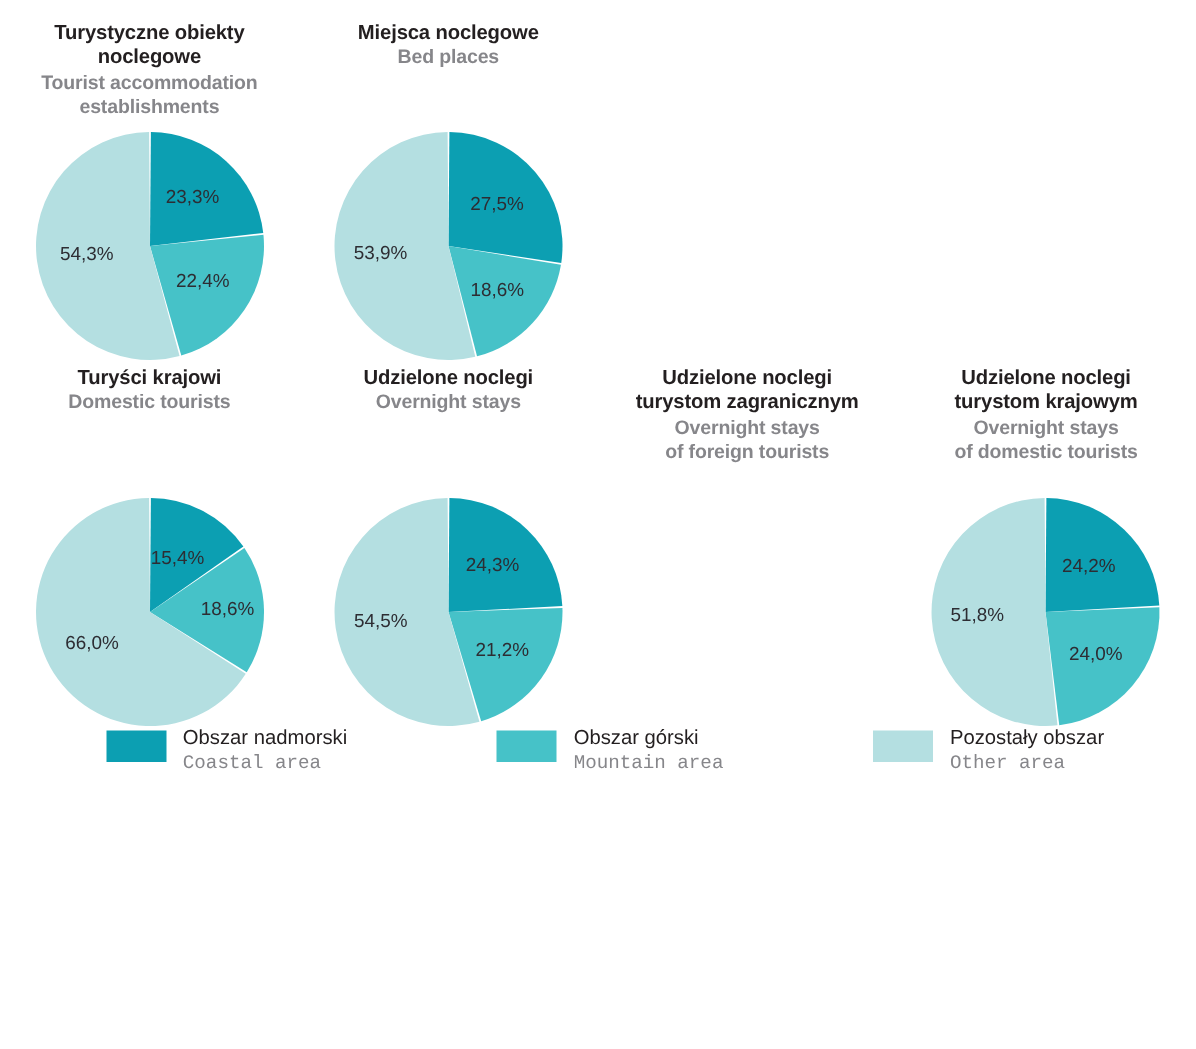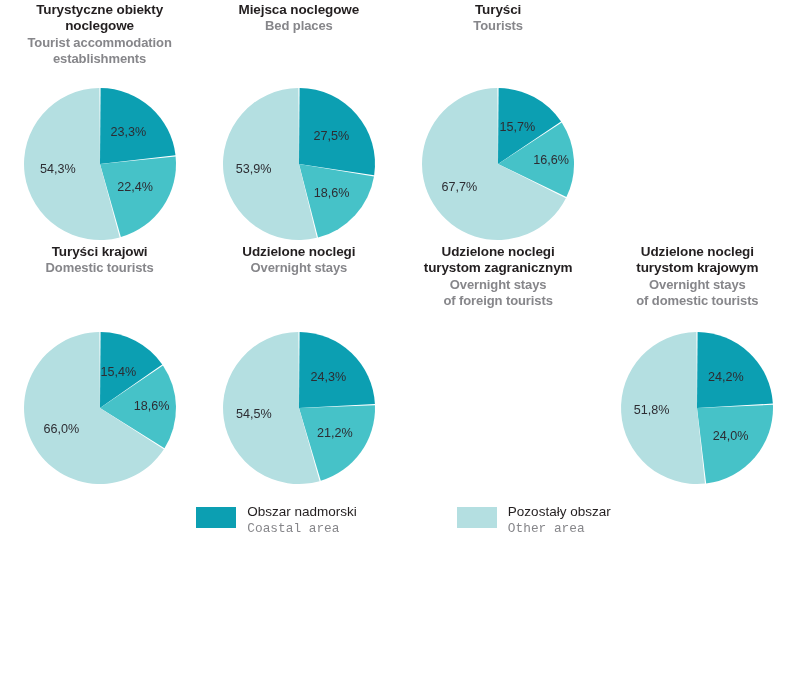--- a/index.html
+++ b/index.html
@@ -60,30 +60,29 @@
     overflow: visible;
   }
   .slice-label {
     font-family: "Liberation Sans", sans-serif;
     font-size: 12.6px;
     fill: #2d2d33;
     text-anchor: middle;
     dominant-baseline: middle;
   }
 
-  .row1 .titles { height: 88px; padding-top: 2px; box-sizing: border-box; }
+  .row1 .titles { height: 88px; padding-top: 14px; box-sizing: border-box; }
   .row2 .titles { height: 92px; padding-top: 4px; box-sizing: border-box; }
 
   
   .legend {
     display: flex;
     justify-content: center;
     align-items: flex-start;
     gap: 100px;
-    margin-top: 20px;
     padding-left: 10px;
   }
   .legend-item {
     display: flex;
     align-items: flex-start;
     gap: 11px;
   }
   .swatch {
     width: 40px;
     height: 21px;
@@ -136,36 +135,20 @@
           <svg class="pie" width="152" height="152" viewBox="0 0 152 152">
             <path d="M 76 76 L 76.60 0.00 A 76 76 0 0 1 151.16 87.30 Z" fill="#0c9fb2"></path>
             <path d="M 76 76 L 150.97 88.48 A 76 76 0 0 1 95.02 149.58 Z" fill="#46c2c8"></path>
             <path d="M 76 76 L 93.86 149.87 A 76 76 0 1 1 75.40 0.00 Z" fill="#b4dfe1"></path>
             <text class="slice-label" x="108.4" y="48.4" fill="#2d2d33">27,5%</text>
             <text class="slice-label" x="108.5" y="105.8" fill="#2d2d33">18,6%</text>
             <text class="slice-label" x="30.7" y="81.6" fill="#2d2d33">53,9%</text>
           </svg>
         </div>
       </div>
-      <div class="cell">
-        <div class="titles">
-          <div class="title-pl">Turyści</div>
-          <div class="title-en">Tourists</div>
-        </div>
-        <div class="pie-wrap">
-          <svg class="pie" width="152" height="152" viewBox="0 0 152 152">
-            <path d="M 76 76 L 76.60 0.00 A 76 76 0 0 1 139.06 33.58 Z" fill="#0c9fb2"></path>
-            <path d="M 76 76 L 139.72 34.57 A 76 76 0 0 1 144.41 109.11 Z" fill="#46c2c8"></path>
-            <path d="M 76 76 L 143.88 110.18 A 76 76 0 1 1 75.40 0.00 Z" fill="#b4dfe1"></path>
-            <text class="slice-label" x="95.4" y="39.9" fill="#2d2d33">15,7%</text>
-            <text class="slice-label" x="129.1" y="72.7" fill="#2d2d33">16,6%</text>
-            <text class="slice-label" x="37.3" y="100.1" fill="#2d2d33">67,7%</text>
-          </svg>
-        </div>
-      </div>
     </div>
   <div class="row row2" id="row-bottom">
       <div class="cell">
         <div class="titles">
           <div class="title-pl">Turyści krajowi</div>
           <div class="title-en">Domestic tourists</div>
         </div>
         <div class="pie-wrap">
           <svg class="pie" width="152" height="152" viewBox="0 0 152 152">
             <path d="M 76 76 L 76.60 0.00 A 76 76 0 0 1 138.25 32.40 Z" fill="#0c9fb2"></path>
@@ -223,20 +206,27 @@
 
   <div class="legend" id="legend">
       <div class="legend-item">
         <span class="swatch" style="background: rgb(12, 159, 178);"></span>
         <div class="legend-text">
           <div class="legend-pl">Obszar nadmorski</div>
           <div class="legend-en">Coastal area</div>
         </div>
       </div>
       <div class="legend-item">
+        <span class="swatch" style="background: rgb(70, 194, 200);"></span>
+        <div class="legend-text">
+          <div class="legend-pl">Obszar górski</div>
+          <div class="legend-en">Mountain area</div>
+        </div>
+      </div>
+      <div class="legend-item">
         <span class="swatch" style="background: rgb(180, 223, 225);"></span>
         <div class="legend-text">
           <div class="legend-pl">Pozostały obszar</div>
           <div class="legend-en">Other area</div>
         </div>
       </div>
     </div>
 
 </div>
 

